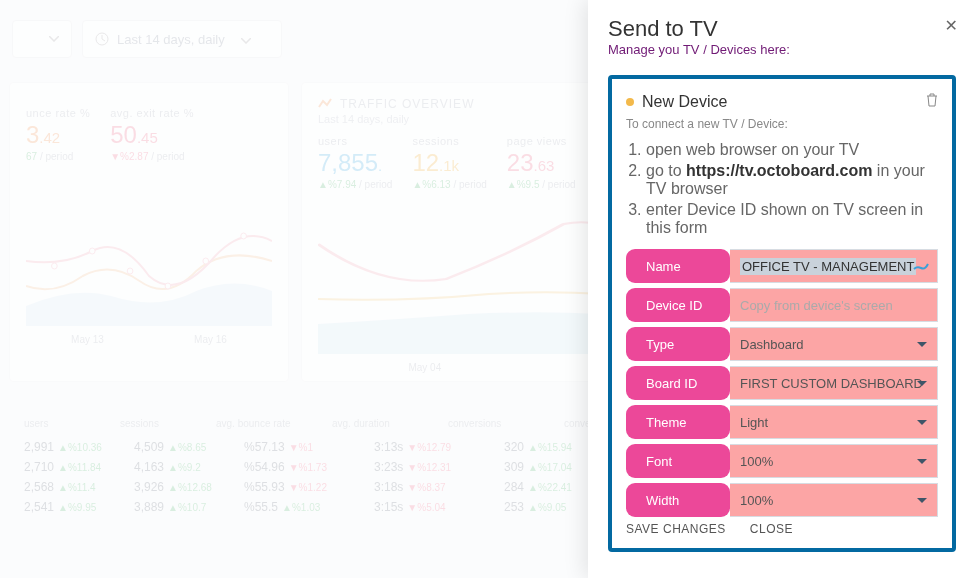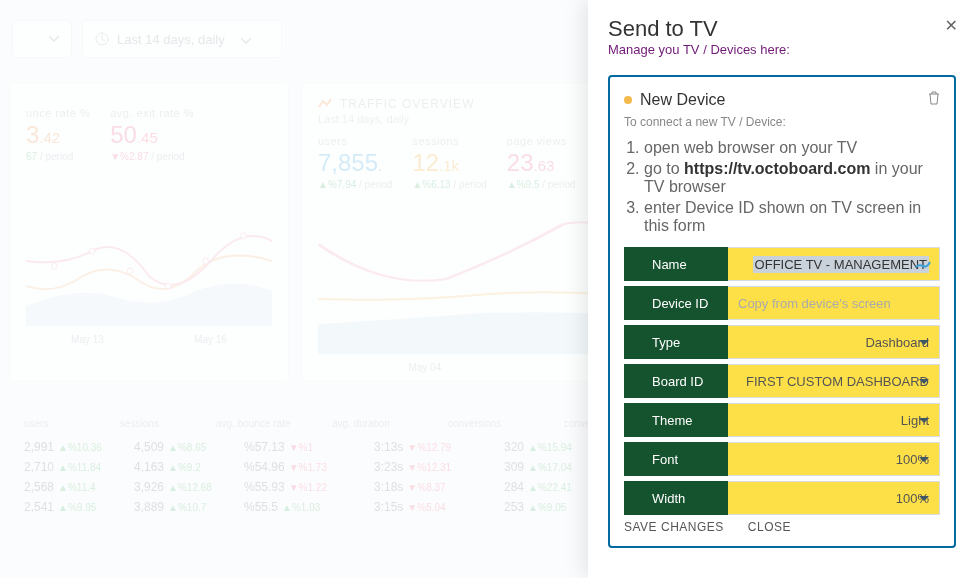--- a/index.html
+++ b/index.html
@@ -41,32 +41,32 @@
 .cell { white-space: nowrap; font-size: 12px; color: #7d8691; }
 .cell .pct { font-size: 10px; margin-left: 4px; }
 .up { color: #6bc286; text-align: center; }
 .down { color: #f17d96; }
 
 
 .drawer { position: absolute; top: 0; right: 0; width: 388px; bottom: 0; background: #fff; box-shadow: -4px 0 20px rgba(0,0,0,0.1); padding: 16px 20px; }
 .drawer h1 { font-size: 22px; font-weight: 400; color: #333; }
 .drawer .closex { position: absolute; top: 16px; right: 18px; font-size: 16px; color: #666; cursor: pointer; }
 .drawer .sub { font-size: 13px; color: #701a75; }
-.panel { border: 2px solid #0369a1; border-radius: 4px; margin-top: 18px; padding: 14px 14px 12px; }
+.panel { border: 4px solid #0369a1; border-radius: 4px; margin-top: 18px; padding: 14px 14px 12px; }
 .panel-head { display: flex; align-items: center; gap: 8px; }
 .dot { width: 8px; height: 8px; background: #f3b94b; border-radius: 50%; }
 .panel-title { font-size: 16px; color: #333; flex: 1; }
 .trash { color: #888; cursor: pointer; }
 .helper { font-size: 12px; color: #888; margin-top: 6px; }
 .steps { margin: 10px 0 12px 20px; font-size: 16px; color: #666; }
 .steps li { margin: 3px 0; }
 .steps b { color: #333; font-weight: 600; }
 .form-row { display: flex; height: 34px; margin-bottom: 5px; }
-.form-label { width: 104px; background: #14532d; color: #fff; font-size: 13px; display: flex; align-items: center; padding-left: 28px; }
-.form-field { flex: 1; border: 1px solid #d7dce2; border-left: none; display: flex; align-items: center; padding: 0 10px; font-size: 13px; color: #555; background: #fde047; position: relative; justify-content: flex-end; }
+.form-label { width: 104px; background: #ec4899; color: #fff; font-size: 13px; display: flex; align-items: center; padding-left: 20px; border-radius: 9px; }
+.form-field { flex: 1; border: 1px solid #d7dce2; border-left: none; display: flex; align-items: center; padding: 0 10px; font-size: 13px; color: #555; background: #fca5a5; position: relative; }
 .form-field.sel::after { content: ""; position: absolute; right: 10px; top: 50%; margin-top: -2px; border: 5px solid transparent; border-top-color: #3f5568; }
 .form-field input { border: none; outline: none; width: 100%; font-size: 13px; color: #555; background: transparent; }
 .form-field input::placeholder { color: #aaa; }
 .name-highlight { background: #c9d2db; padding: 1px 2px; color: #333; }
 .name-icon { position: absolute; right: 8px; }
 .actions { display: flex; gap: 24px; margin-top: 0; font-size: 12px; letter-spacing: 0.5px; color: #666; }
 .actions span { cursor: pointer; color:#555; }
 </style>
 </head>
 <body>

